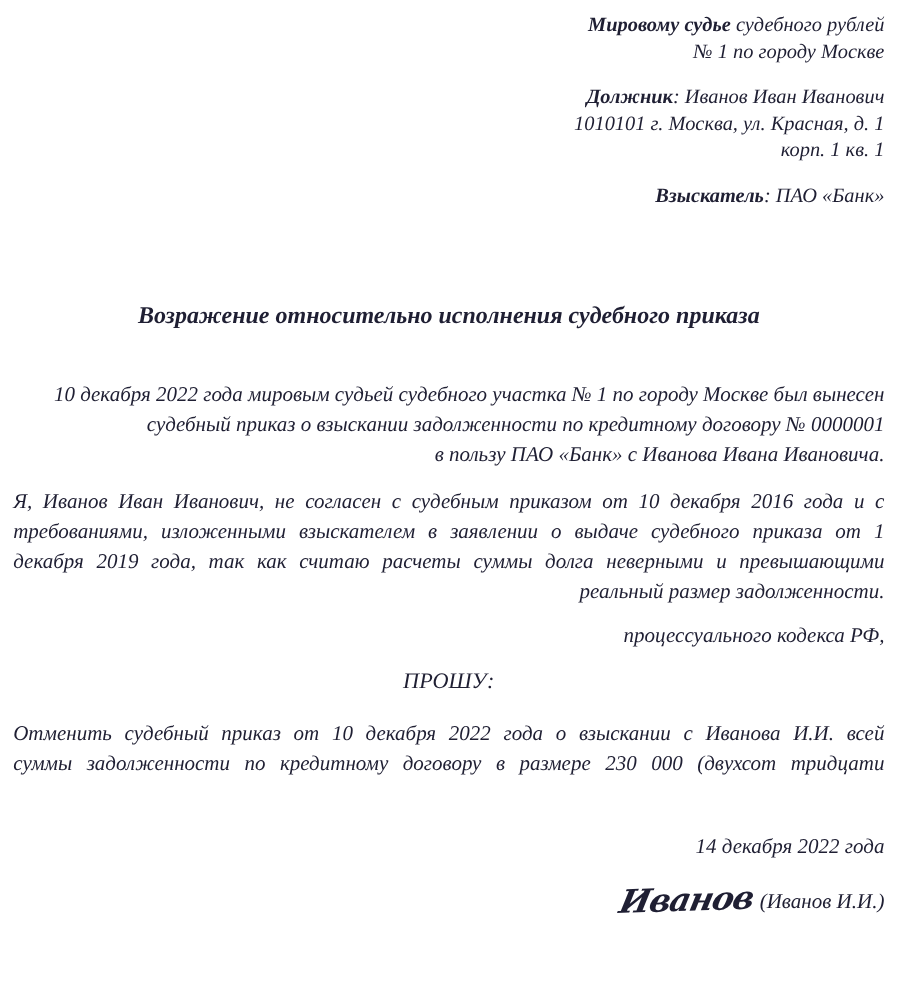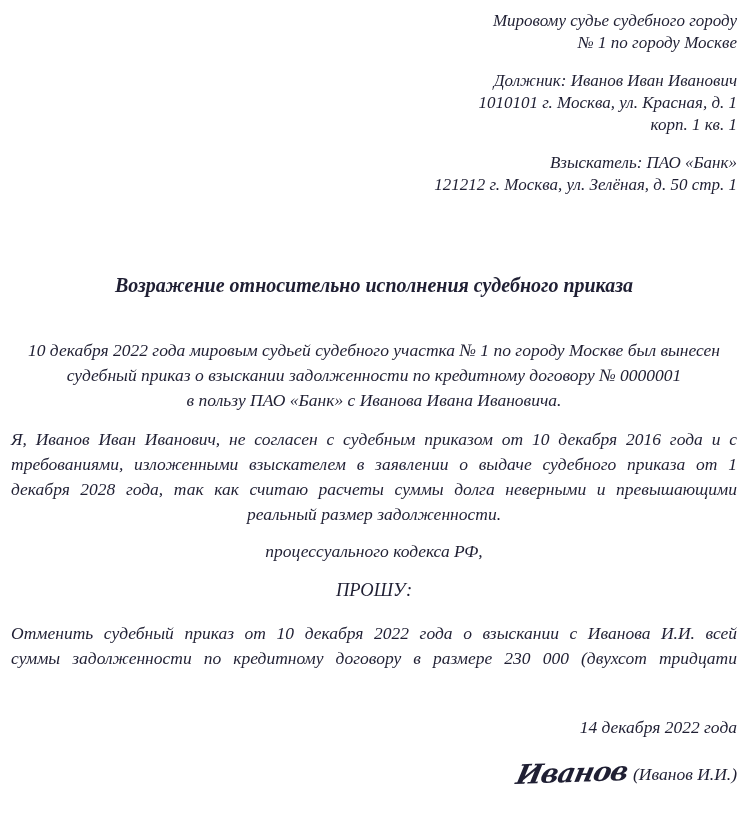--- a/index.html
+++ b/index.html
@@ -20,21 +20,21 @@
     overflow: hidden;
   }
   
   .header-block {
     text-align: right;
     font-size: 17px;
     line-height: 22px;
   }
   .header-group { margin-bottom: 16px; }
   .header-group:last-child { margin-bottom: 0; }
-  .hdr-bold { font-weight: normal; }
+  .hdr-bold { font-weight: bold; }
   
   .doc-title {
     margin-top: 76px;
     text-align: center;
     font-weight: bold;
     font-size: 20px;
     line-height: 26px;
   }
   
   .para {
@@ -42,21 +42,21 @@
     line-height: 25px;
   }
   .para-1 { margin-top: 40px; }
   .para-2 { margin-top: 14px; }
   .para-3 { margin-top: 12px; }
   .para-4 { margin-top: 18px; }
   .jline {
     text-align: justify;
     text-align-last: justify;
   }
-  .lline { text-align: center; }
+  .lline { text-align: right; }
   .request-heading {
     margin-top: 13px;
     text-align: center;
     font-weight: normal;
     font-size: 18.5px;
     line-height: 26px;
   }
   
   .date-line {
     margin-top: 44px;
@@ -83,48 +83,47 @@
     vertical-align: -2px;
   }
 </style>
 </head>
 <body>
 
 <div class="page">
 
   <div class="header-block">
     <div class="header-group">
-      <div><span class="hdr-bold">Мировому судье</span><span> судебного городу</span></div>
+      <div><span class="hdr-bold">Мировому судье</span><span> судебного рублей</span></div>
       <div>№ 1 по городу Москве</div>
     </div>
 
     <div class="header-group">
       <div><span class="hdr-bold">Должник</span><span>: Иванов Иван Иванович</span></div>
       <div>1010101 г. Москва, ул. Красная, д. 1</div>
       <div>корп. 1 кв. 1</div>
     </div>
 
     <div class="header-group">
       <div><span class="hdr-bold">Взыскатель</span><span>: ПАО «Банк»</span></div>
-      <div>121212 г. Москва, ул. Зелёная, д. 50 стр. 1</div>
     </div>
   </div>
 
   <div class="doc-title">Возражение относительно исполнения судебного приказа</div>
 
   <div class="para para-1">
     <div class="lline">10 декабря 2022 года мировым судьей судебного участка № 1 по городу Москве был вынесен</div>
     <div class="lline">судебный приказ о взыскании задолженности по кредитному договору № 0000001</div>
     <div class="lline">в пользу ПАО «Банк» с Иванова Ивана Ивановича.</div>
   </div>
 
   <div class="para para-2">
     <div class="jline">Я, Иванов Иван Иванович, не согласен с судебным приказом от 10 декабря 2016 года и с</div>
     <div class="jline">требованиями, изложенными взыскателем в заявлении о выдаче судебного приказа от 1</div>
-    <div class="jline">декабря 2028 года, так как считаю расчеты суммы долга неверными и превышающими</div>
+    <div class="jline">декабря 2019 года, так как считаю расчеты суммы долга неверными и превышающими</div>
     <div class="lline">реальный размер задолженности.</div>
   </div>
 
   <div class="para para-3">
     <div class="lline">процессуального кодекса РФ,</div>
   </div>
 
   <div class="request-heading">ПРОШУ:</div>
 
   <div class="para para-4">

